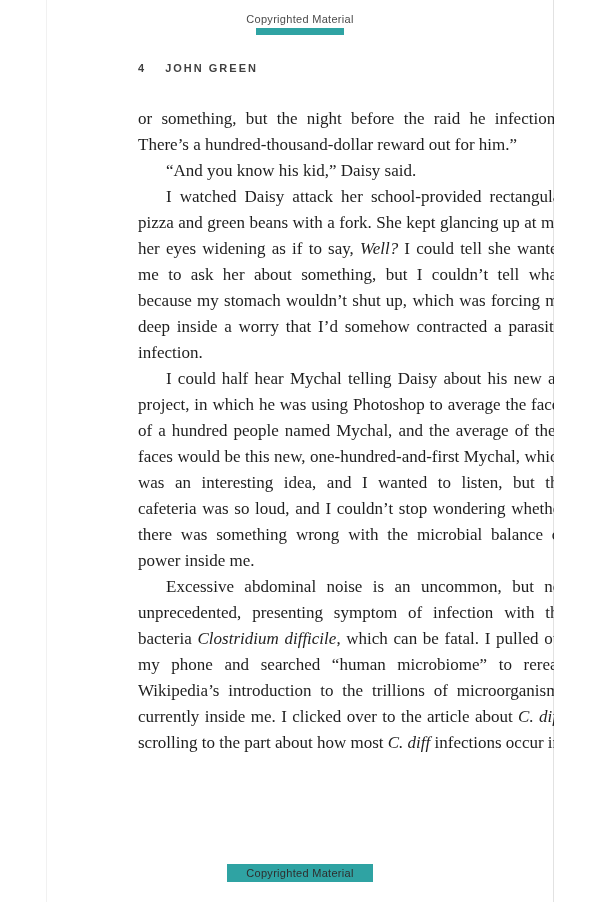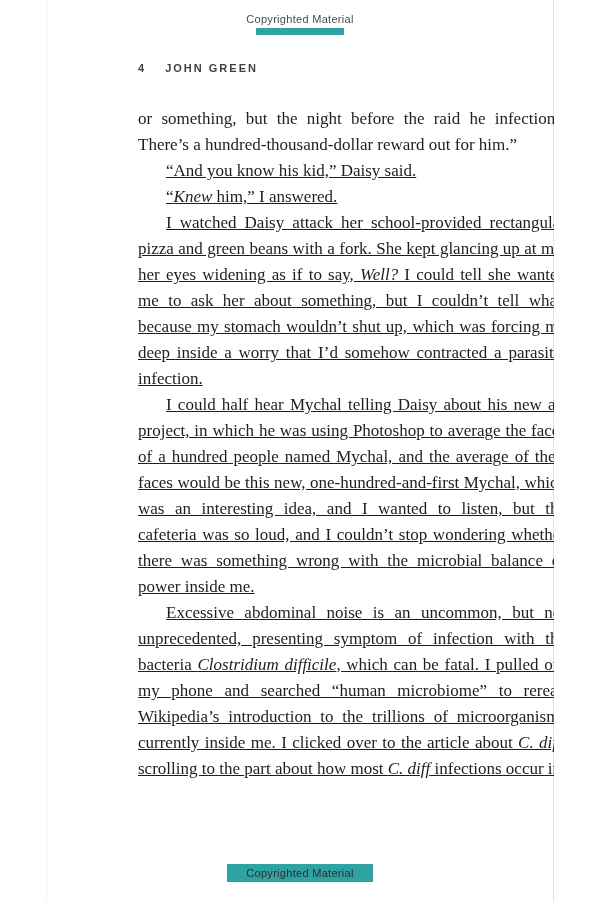--- a/index.html
+++ b/index.html
@@ -61,21 +61,20 @@
     color: #1e1e1e;
     hyphens: auto;
     -webkit-hyphens: auto;
   }
   .para {
     margin: 0;
     text-align: justify;
   }
   .para.indent {
     text-indent: 28px;
-    text-decoration: underline;
   }
   .it {
     font-style: italic;
   }
   .bottom-banner {
     position: absolute;
     top: 864px;
     left: 50%;
     transform: translateX(-50%);
     width: 146px;
@@ -101,21 +100,20 @@
   <div class="accent-bar-top"></div>
 
   <div class="running-head">
     <span class="pagenum">4</span>
     <span class="author">JOHN GREEN</span>
   </div>
 
   <div class="body-text" lang="en">
     <p class="para"><span>or something, but the night before the raid he infections. There’s a hundred-thousand-dollar reward out for him.”</span></p>
     <p class="para indent"><span>“And you know his kid,” Daisy said.</span></p>
-    <p class="para indent"><span>“</span><span class="it">Knew</span><span> him,” I answered.</span></p>
     <p class="para indent"><span>I watched Daisy attack her school-provided rectangular pizza and green beans with a fork. She kept glancing up at me, her eyes widening as if to say, </span><span class="it">Well?</span><span> I could tell she wanted me to ask her about something, but I couldn’t tell what, because my stomach wouldn’t shut up, which was forcing me deep inside a worry that I’d somehow contracted a parasitic infection.</span></p>
     <p class="para indent"><span>I could half hear Mychal telling Daisy about his new art project, in which he was using Photoshop to average the faces of a hundred people named Mychal, and the average of their faces would be this new, one-hundred-and-first Mychal, which was an interesting idea, and I wanted to listen, but the cafeteria was so loud, and I couldn’t stop wondering whether there was something wrong with the microbial balance of power inside me.</span></p>
     <p class="para indent"><span>Excessive abdominal noise is an uncommon, but not unprecedented, presenting symptom of infection with the bacteria </span><span class="it">Clostridium difficile</span><span>, which can be fatal. I pulled out my phone and searched “human microbiome” to reread Wikipedia’s introduction to the trillions of microorganisms currently inside me. I clicked over to the article about </span><span class="it">C. diff</span><span>, scrolling to the part about how most </span><span class="it">C. diff</span><span> infections occur in</span></p>
   </div>
 
   <div class="bottom-banner">
     <span>Copyrighted Material</span>
   </div>
 
 </div>

